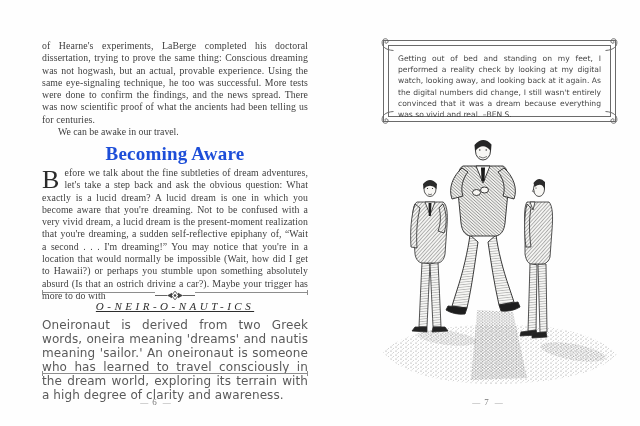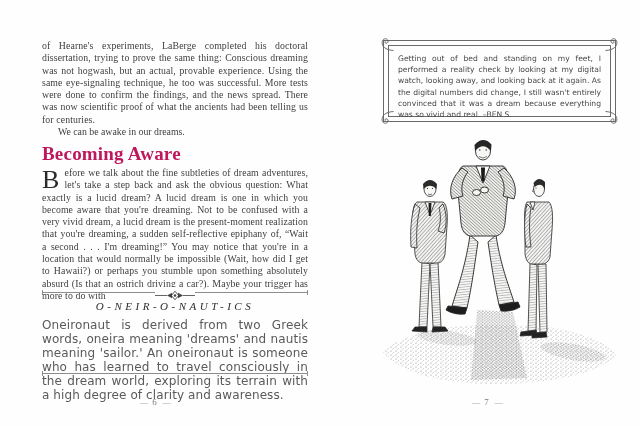--- a/index.html
+++ b/index.html
@@ -8,32 +8,32 @@
   .spread { position:relative; width:640px; height:426px; background:#fefefe; }
 
   
   .left-page { position:absolute; left:0; top:0; width:320px; height:376px; }
   .body-text { position:absolute; left:42px; width:266px; font-size:9.8px; line-height:12.3px;
                color:#3d3d3d; text-align:justify; letter-spacing:0.1px; }
   .intro { top:40px; }
   .intro-closing { position:absolute; left:42px; top:126px; width:266px; font-size:9.8px;
                    color:#3d3d3d; text-indent:16px; }
   .section-heading { position:absolute; left:42px; top:143px; width:266px; font-size:19px;
-                     font-weight:bold; color:#be185d; letter-spacing:0.2px; }
+                     font-weight:bold; color:#1d4ed8; letter-spacing:0.2px;text-align:center; }
   .section-para { top:167px; }
   .dropcap { float:left; font-size:26px; line-height:21px; padding:2px 5px 0 0; color:#2b2b2b; font-weight:normal; }
 
   .rule { position:absolute; left:42px; width:266px; height:1px; background:#8d8d8d; }
   .rule .tick { position:absolute; width:1px; height:5px; background:#8d8d8d; top:-2px; }
   .rule .tick.l { left:0; } .rule .tick.r { right:0; }
   .rule-top { top:292px; } .rule-bottom { top:373px; }
   .divider-ornament { position:absolute; left:155px; top:287px; width:40px; height:11px; background:#fefefe; text-align:center; }
 
   .sidebar-title { position:absolute; left:42px; top:300px; width:266px; text-align:center;
-                   font-size:11px; font-style:italic; letter-spacing:3.5px; color:#2d2d2d; }
+                   font-size:11px; font-style:italic; letter-spacing:3.5px; color:#2d2d2d;text-decoration:underline; }
   .sidebar-body { position:absolute; left:42px; top:318px; width:266px; font-size:12px;
                   font-family:"DejaVu Sans", sans-serif; line-height:14px; color:#5a5a5a;
                   text-align:justify; letter-spacing:0.1px; }
 
   .folio { position:absolute; top:397px; font-size:9px; color:#7a7a7a; letter-spacing:1px;
            display:flex; align-items:center; justify-content:center; gap:5px; width:110px; }
   .folio-left { left:100px; } .folio-right { left:432px; }
   .folio .dash { font-size:8px; color:#9a9a9a; letter-spacing:-1px; }
 
   
@@ -55,21 +55,21 @@
 </style>
 </head>
 <body>
 
 <div class="spread">
 
   <div class="left-page">
 
     <p class="body-text intro">of Hearne's experiments, LaBerge completed his doctoral dissertation, trying to prove the same thing: Conscious dreaming was not hogwash, but an actual, provable experience. Using the same eye-signaling technique, he too was successful. More tests were done to confirm the findings, and the news spread. There was now scientific proof of what the ancients had been telling us for centuries.</p>
 
-    <p class="intro-closing">We can be awake in our dreams.</p>
+    <p class="intro-closing">We can be awake in our travel.</p>
 
     <h2 class="section-heading">Becoming Aware</h2>
 
     <p class="body-text section-para"><span class="dropcap">B</span><span>efore we talk about the fine subtleties of dream adventures, let's take a step back and ask the obvious question: What exactly is a lucid dream? A lucid dream is one in which you become aware that you're dreaming. Not to be confused with a very vivid dream, a lucid dream is the present-moment realization that you're dreaming, a sudden self-reflective epiphany of, “Wait a second . . . I'm dreaming!” You may notice that you're in a location that would normally be impossible (Wait, how did I get to Hawaii?) or perhaps you stumble upon something absolutely absurd (Is that an ostrich driving a car?). Maybe your trigger has more to do with</span></p>
 
     <div class="rule rule-top">
       <span class="tick l"></span>
       <span class="tick r"></span>
     </div>
 

